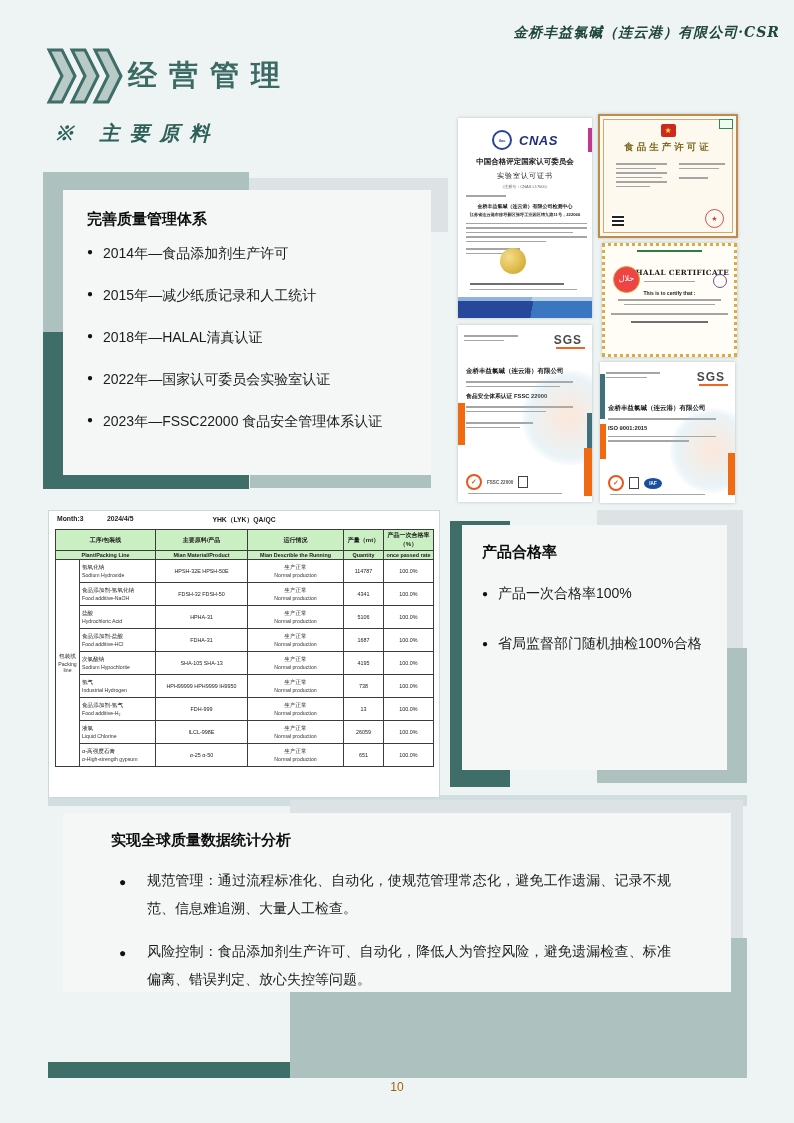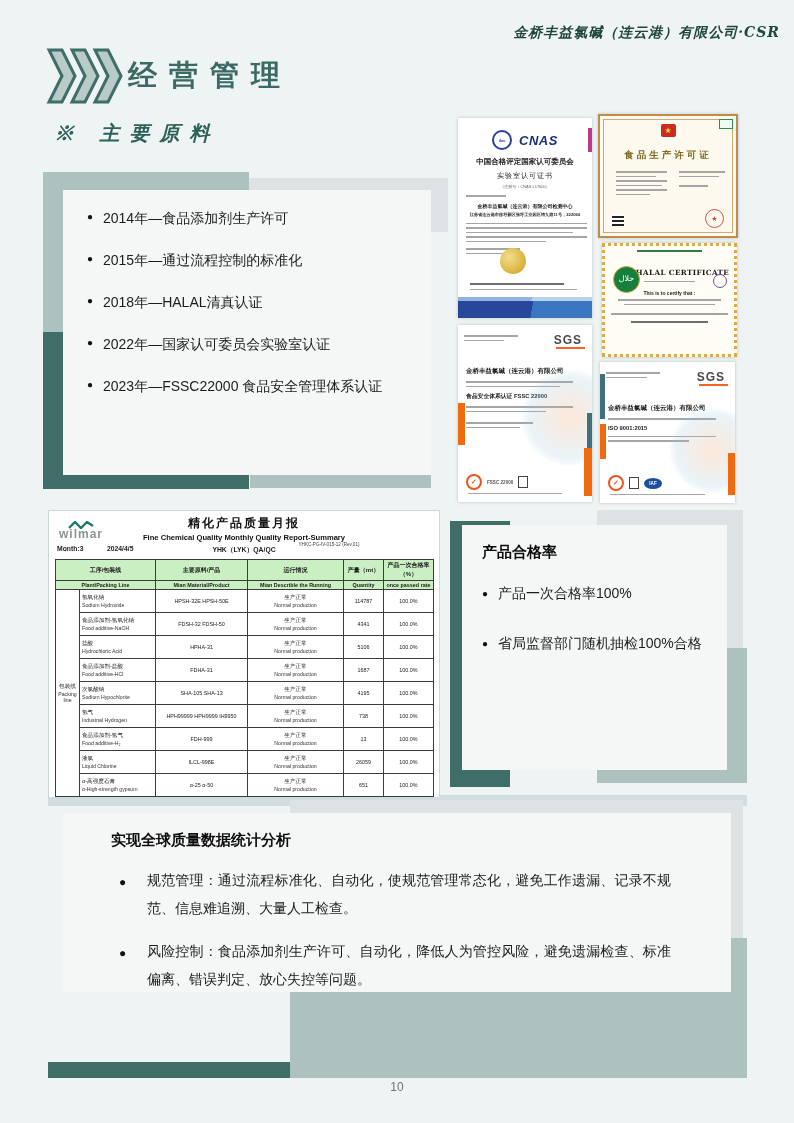--- a/index.html
+++ b/index.html
@@ -51,31 +51,31 @@
   .cnas-footer::before{content:"";position:absolute;top:-4px;left:0;right:0;height:4px;
     background:linear-gradient(100deg,#8fb3dd 55%,#b9d2ec 55%);}
   .pink-tab{position:absolute;right:0;top:10px;width:4px;height:24px;background:#c0398c;}
   
   .cert-food{background:#fdf9ef;border:2px solid #c08a4c;}
   .cert-food::before{content:"";position:absolute;inset:3px;border:1px solid #d0a870;pointer-events:none;}
   .green-tag{position:absolute;top:3px;right:3px;width:12px;height:8px;border:1px solid #2e8b57;background:#eefbf0;}
   .emblem{width:15px;height:13px;margin:8px auto 0 auto;background:#cc2a1e;border-radius:2px;
     color:#f6d84a;font-size:8px;line-height:13px;text-align:center;}
   .food-title{font-family:"DejaVu Serif",serif;font-size:9.5px;font-weight:bold;color:#7c6a1e;
-    text-align:center;letter-spacing:3px;margin-top:12px;}
+    text-align:center;letter-spacing:3px;margin-top:4px;}
   .food-cols{display:flex;gap:6px;margin-top:6px;padding:0 8px;}
   .food-cols>div{flex:1;}
   .qr{position:absolute;left:12px;bottom:10px;width:12px;height:12px;
     background:repeating-linear-gradient(0deg,#222 0 2px,#fff 2px 4px),repeating-linear-gradient(90deg,#222 0 2px,rgba(255,255,255,.6) 2px 4px);}
   .red-seal{position:absolute;right:12px;bottom:8px;width:17px;height:17px;border-radius:50%;
     border:1.5px solid rgba(203,40,35,.8);color:rgba(203,40,35,.9);font-size:7px;line-height:17px;text-align:center;}
   
   .cert-halal{background:#fffdf6;border:3px dotted #dfa93e;}
   .halal-logo{position:absolute;left:8px;top:20px;width:25px;height:25px;border-radius:50%;
-    background:#15803d;border:1.5px solid #cfa63e;color:#fff;font-size:8px;line-height:23px;text-align:center;}
+    background:#ef4444;border:1.5px solid #cfa63e;color:#fff;font-size:8px;line-height:23px;text-align:center;}
   .halal-title{font-family:"DejaVu Serif",serif;font-size:7.2px;font-weight:bold;text-align:center;
     margin:16px 4px 0 30px;letter-spacing:.4px;color:#1c1c1c;}
   .halal-certify{font-size:5px;font-weight:bold;text-align:center;margin-top:8px;}
   .purple-seal{position:absolute;right:7px;top:28px;width:12px;height:12px;border-radius:50%;border:1.5px solid #6a4f9e;}
   
   .sgs-word{position:absolute;top:8px;right:10px;font-size:12px;font-weight:bold;color:#4a4a4a;letter-spacing:1px;}
   .sgs-word::after{content:"";position:absolute;left:2px;right:-3px;bottom:-2px;height:2px;background:#f26522;}
   .sgs-co{font-size:6.5px;font-weight:bold;margin:26px 8px 0 8px;}
   .sgs-std{font-size:5.8px;font-weight:bold;margin:5px 8px 0 8px;}
   .vbar{position:absolute;}
@@ -104,21 +104,21 @@
   table.rep{width:100%;border-collapse:collapse;table-layout:fixed;margin-top:2px;}
   table.rep th,table.rep td{border:1px solid #3c3c3c;padding:1px 2px;overflow:hidden;}
   table.rep th{background:#c9efc3;font-size:6px;}
   table.rep .hen th{font-size:5.4px;}
   td.grp{font-size:5.6px;text-align:center;background:#fff;}
   .cnl{display:block;font-size:5.6px;} .enl{display:block;font-size:5.2px;color:#333;}
   td.nm{text-align:left;} td.pd,td.rn,td.qt,td.rt{text-align:center;font-size:5.4px;}
   td.rn .cnl,td.rn .enl{text-align:center;}
   table.rep tbody td{height:20px;background:#fff;}
   
-  .page-num{position:absolute;left:0;right:0;top:1080px;text-align:center;font-size:12px;color:#737373;}
+  .page-num{position:absolute;left:0;right:0;top:1080px;text-align:center;font-size:12px;color:#a16207;}
 </style>
 </head>
 <body>
 
 <div class="page-header">金桥丰益氯碱（连云港）有限公司·CSR</div>
 
 <div class="chevrons">
   <svg width="86" height="60" viewBox="0 0 86 60">
     <g fill="#b9cbc6" stroke="#3f6d68" stroke-width="3" stroke-linejoin="miter">
       <path d="M5 4 L18 4 L31 30 L18 56 L5 56 L18 30 Z"></path>
@@ -139,23 +139,24 @@
 
 <div class="deco lgray" style="left:597px;top:510px;width:146px;height:138px;"></div>
 <div class="deco sage" style="left:597px;top:648px;width:150px;height:135px;"></div>
 <div class="deco teal" style="left:450px;top:521px;width:60px;height:266px;"></div>
 
 <div class="deco lgray" style="left:290px;top:800px;width:453px;height:138px;"></div>
 <div class="deco sage" style="left:290px;top:938px;width:457px;height:140px;"></div>
 <div class="deco teal" style="left:48px;top:1062px;width:242px;height:16px;"></div>
 
 <div id="quality-system-card" class="card" style="left:63px;top:190px;width:368px;height:285px;padding:20px 24px;">
+  <h3>完善质量管理体系</h3>
   <ul class="blist">
     <li>2014年—食品添加剂生产许可</li>
-    <li>2015年—通过流程控制的标准化</li>
+    <li>2015年—减少纸质记录和人工统计</li>
     <li>2018年—HALAL清真认证</li>
     <li>2022年—国家认可委员会实验室认证</li>
     <li>2023年—FSSC22000 食品安全管理体系认证</li>
   </ul>
 </div>
 
 <div class="cert" style="left:458px;top:118px;width:134px;height:200px;">
   <div class="pink-tab"></div>
   <div class="cnas-logos">
     <div class="ilac-circle">ilac</div>
@@ -255,31 +256,20 @@
   <div class="vbar orange" style="right:0;bottom:8px;width:7px;height:42px;"></div>
   <div class="sgs-logos">
     <div class="check-circle">✓</div>
     <div class="mini-emblem"></div>
     <div class="iaf-oval">IAF</div>
   </div>
   <div class="bar t w70" style="position:absolute;bottom:5px;left:2px;"></div>
 </div>
 
 <div id="report-card" class="card" style="left:48px;top:510px;width:392px;height:288px;">
-  <div class="rep-top">
-    <div class="wilmar">
-      <svg width="26" height="8" viewBox="0 0 26 8">
-          <polyline points="1,7 7,1 13,7 19,1 25,5" fill="none" stroke="#1d7a6e" stroke-width="2.4"></polyline>
-        </svg>
-      <span>wilmar</span>
-    </div>
-    <div class="rep-title-cn">精化产品质量月报</div>
-    <div class="rep-title-en">Fine Chemical Quality Monthly Quality Report-Summary</div>
-    <div class="rep-doc">YHKC-PG-IV-015-12 (Rev.01)</div>
-  </div>
   <div class="rep-meta">
     <span class="rep-month">Month:3</span>
     <span class="rep-date">2024/4/5</span>
     <span class="rep-dept">YHK（LYK）QA/QC</span>
   </div>
   <table class="rep">
     <colgroup>
         <col style="width:24px">
         <col style="width:76px">
         <col style="width:92px">

